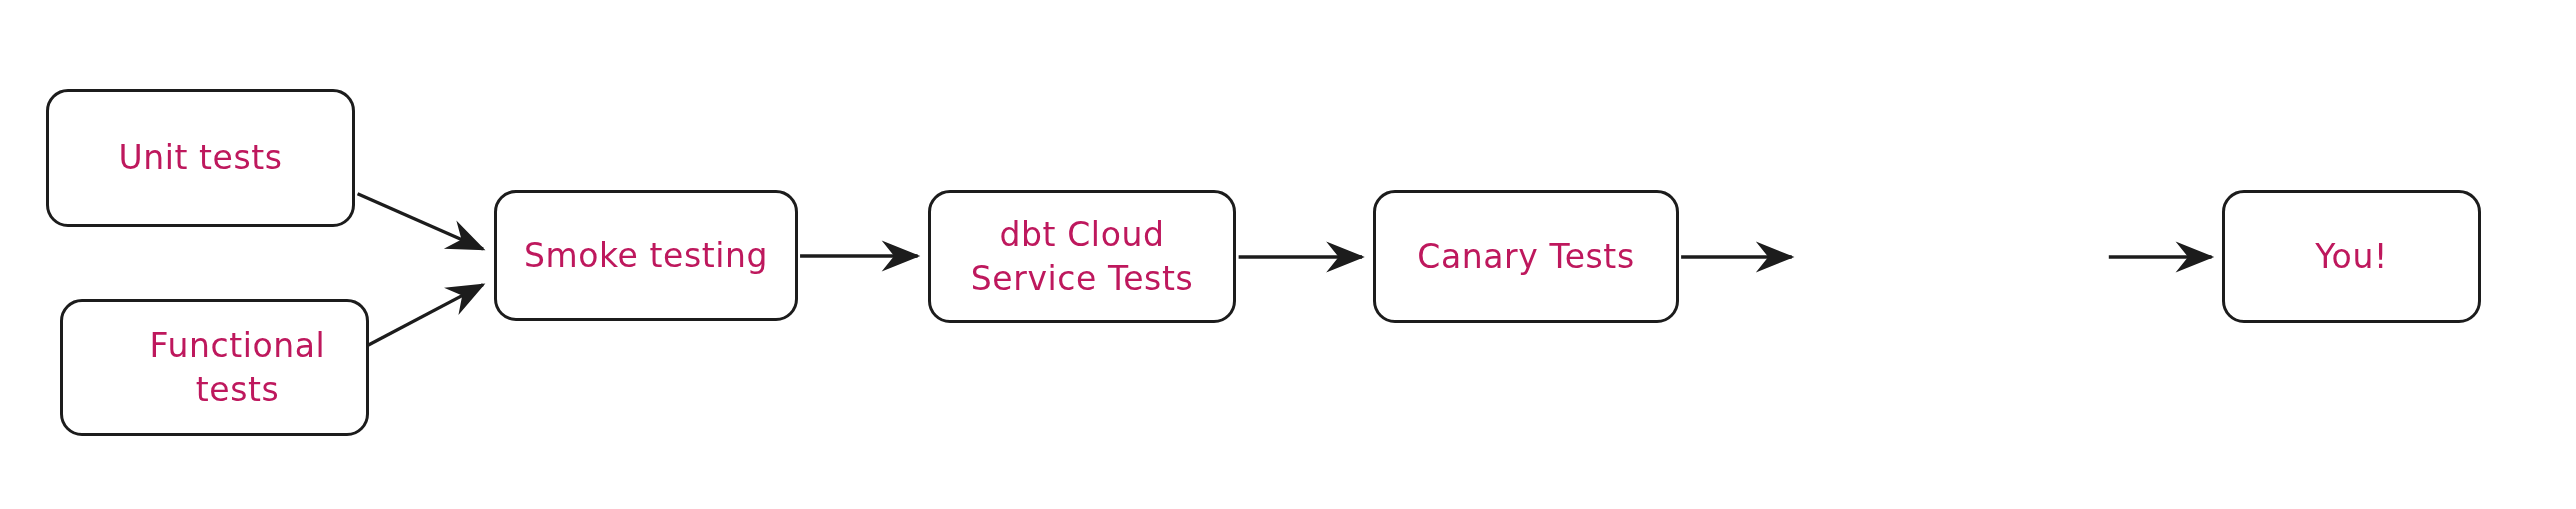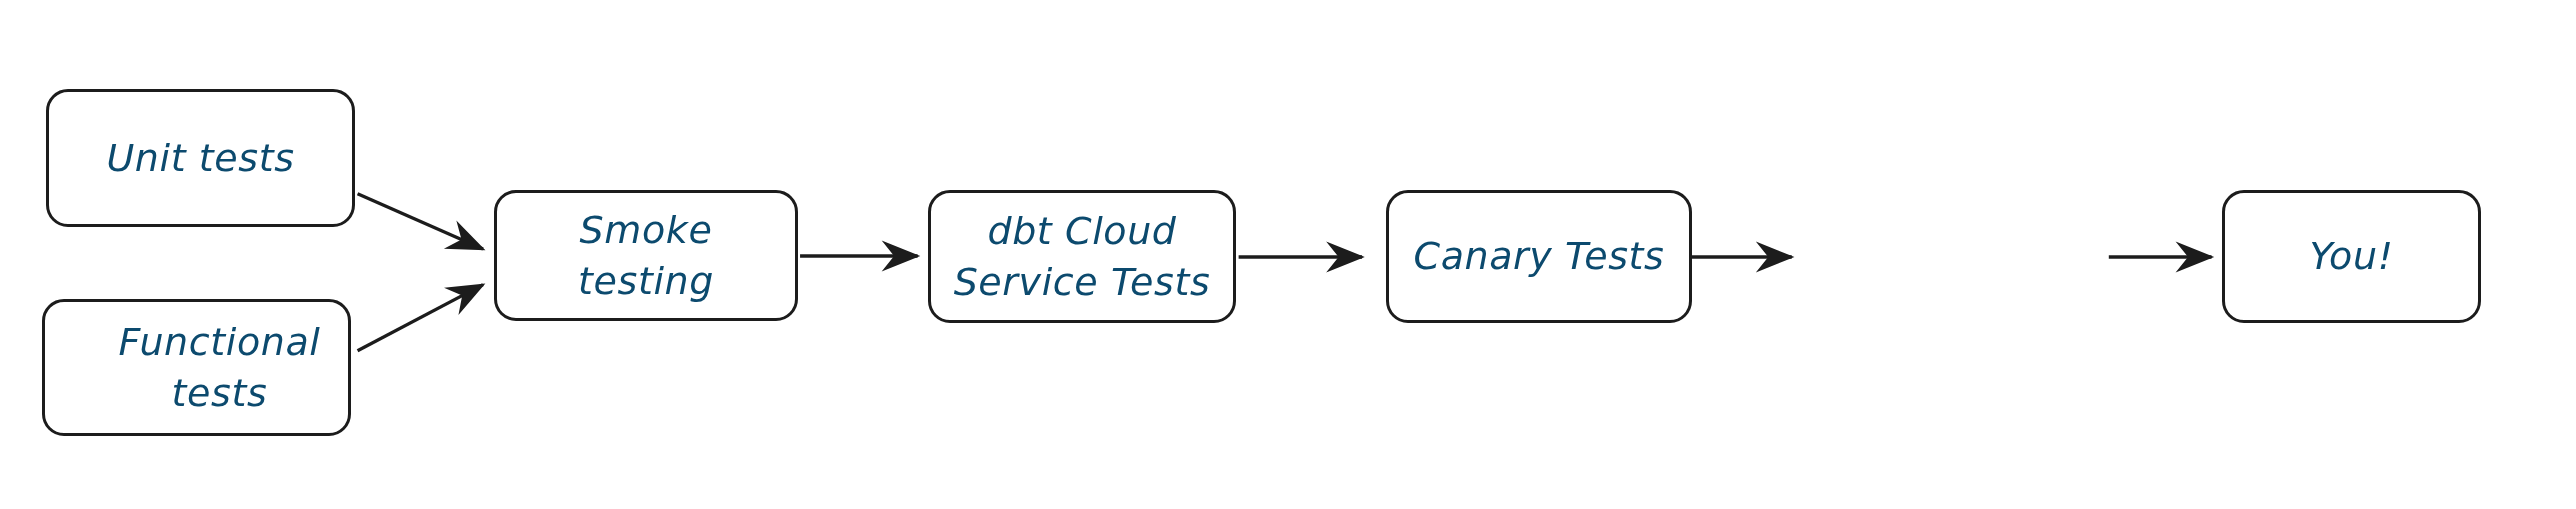--- a/index.html
+++ b/index.html
@@ -32,27 +32,26 @@
     background: #ffffff;
     border: 3px solid #1c1c1c;
     border-radius: 22px;
     display: flex;
     align-items: center;
     justify-content: center;
     text-align: center;
   }
   .node-label {
     font-family: "DejaVu Sans", sans-serif;
-    font-size: 38px;
+    font-size: 33px;
     line-height: 1.32;
-    color: #0c4a6e;
+    color: #be185d;
     letter-spacing: 0.6px;
     white-space: pre-line;
     padding: 0 10px;
-    font-style: italic;
   }
 </style>
 </head>
 <body>
 
 <div id="canvas">
 
   <svg id="edges" viewBox="0 0 2608 516" width="2576" height="510" xmlns="http://www.w3.org/2000/svg">
     <defs>
       <marker id="arrowhead" markerWidth="13" markerHeight="13" refX="11.2" refY="5.2" orient="auto" markerUnits="strokeWidth">
@@ -67,34 +66,34 @@
       <line x1="1254" y1="260" x2="1379" y2="260" marker-end="url(#arrowhead)"></line>
       <line x1="1702" y1="260" x2="1814" y2="260" marker-end="url(#arrowhead)"></line>
       <line x1="2135" y1="260" x2="2239" y2="260" marker-end="url(#arrowhead)"></line>
     </g>
   </svg>
 
   <div class="node" style="left:46px; top:89px; width:309px; height:138px;">
     <span class="node-label">Unit tests</span>
   </div>
 
-  <div class="node" style="left:42px; top:299px; width:309px; height:137px;padding-left:46px;">
+  <div class="node" style="left:60px; top:299px; width:309px; height:137px;padding-left:46px;">
     <span class="node-label">Functional tests</span>
   </div>
 
   <div class="node" style="left:494px; top:190px; width:304px; height:131px;">
     <span class="node-label">Smoke testing</span>
   </div>
 
   <div class="node" style="left:928px; top:190px; width:308px; height:133px;">
     <span class="node-label">dbt Cloud
 Service Tests</span>
   </div>
 
-  <div class="node" style="left:1373px; top:190px; width:306px; height:133px;margin-left:13px;">
+  <div class="node" style="left:1373px; top:190px; width:306px; height:133px;">
     <span class="node-label">Canary Tests</span>
   </div>
 
 
   <div class="node" style="left:2222px; top:190px; width:259px; height:133px;">
     <span class="node-label">You!</span>
   </div>
 
 </div>
 

